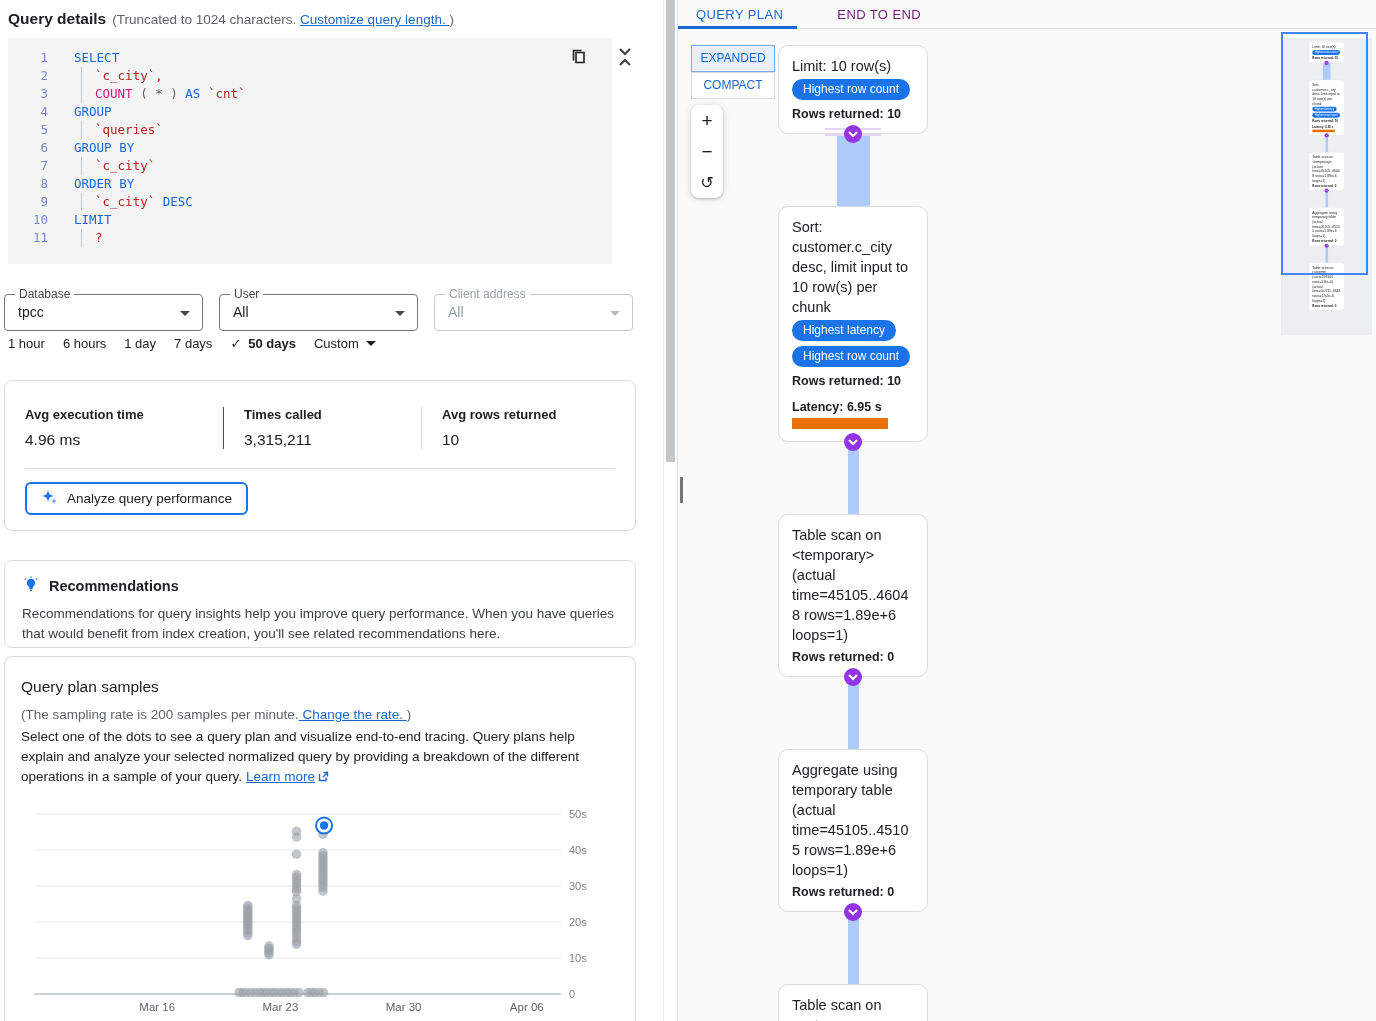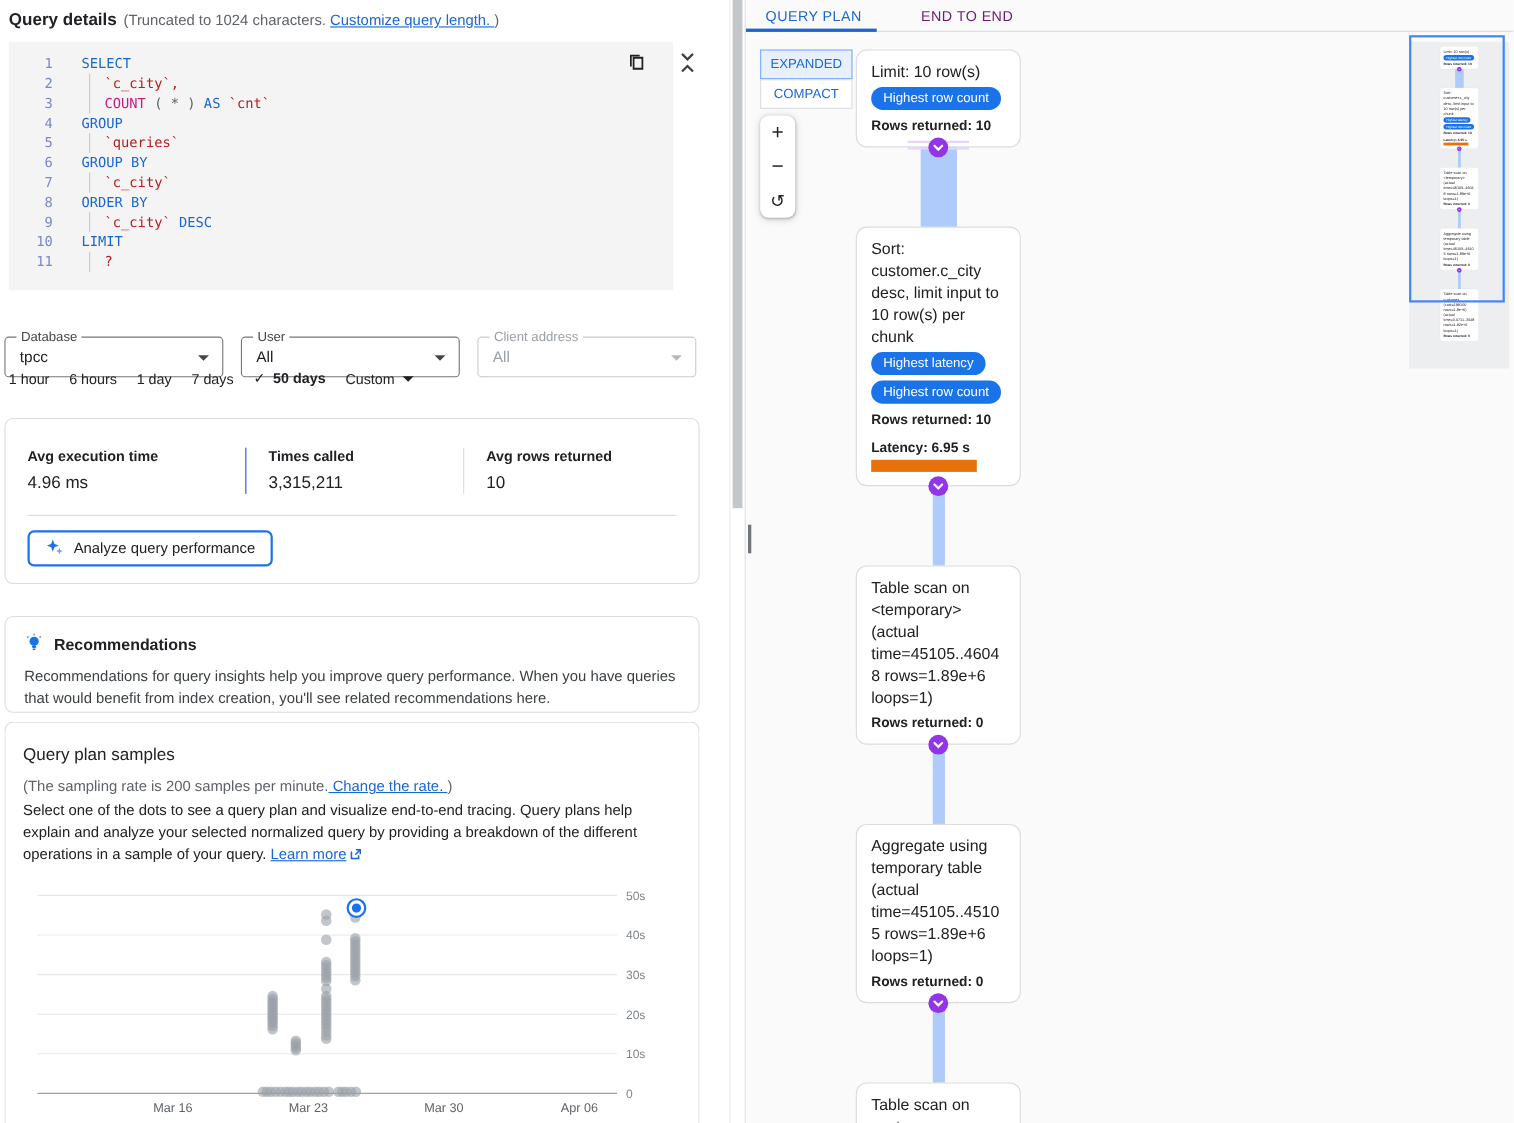--- a/index.html
+++ b/index.html
@@ -15,21 +15,21 @@
   
   .codeblock{position:absolute;left:8px;top:38px;width:604px;height:226px;background:#f4f4f4;padding-top:11px;box-sizing:border-box;}
   .code-line{display:flex;height:18px;line-height:18px;font-family:"DejaVu Sans Mono",monospace;font-size:12.5px;}
   .code-line .ln{width:40px;text-align:right;color:#7b87c9;flex:none;}
   .code-line .body{margin-left:26px;white-space:pre;color:#37474f;}
   .code-line .body.ind::before{content:"";display:inline-block;width:13px;height:18px;border-left:1px solid #c3c9d1;margin-left:7px;vertical-align:top;}
   .c-kw{color:#1967d2;}.c-fn{color:#d01884;}.c-d{color:#b91c1c;}.c-p{color:#5f6368;}
   .copy-btn{position:absolute;top:10px;right:22px;width:20px;height:20px;cursor:pointer;}
   .collapse-btn{position:absolute;left:617px;top:46px;width:16px;height:22px;cursor:pointer;}
   
-  .filters{position:absolute;left:4px;top:294px;display:flex;gap:16px;margin-top:12px;}
+  .filters{position:absolute;left:4px;top:294px;display:flex;gap:16px;}
   .select{position:relative;width:199px;height:37px;border:1px solid #747775;border-radius:4px;box-sizing:border-box;background:#fff;cursor:pointer;}
   .select .flabel{position:absolute;top:-8px;left:10px;background:#fff;padding:0 4px;font-size:12px;color:#444746;font-weight:500;}
   .select .fvalue{position:absolute;left:13px;top:9px;font-size:14px;color:#202124;}
   .select .farrow{position:absolute;right:12px;top:16px;width:0;height:0;border-left:5px solid transparent;border-right:5px solid transparent;border-top:5px solid #444746;}
   .select.disabled{border-color:#c8cbce;}
   .select.disabled .flabel{color:#9aa0a6;font-weight:400;}
   .select.disabled .fvalue{color:#9aa0a6;}
   .select.disabled .farrow{border-top-color:#b6b9bd;}
   
   .chips{position:absolute;left:8px;top:336px;display:flex;gap:18px;align-items:center;font-size:13px;color:#202124;}

